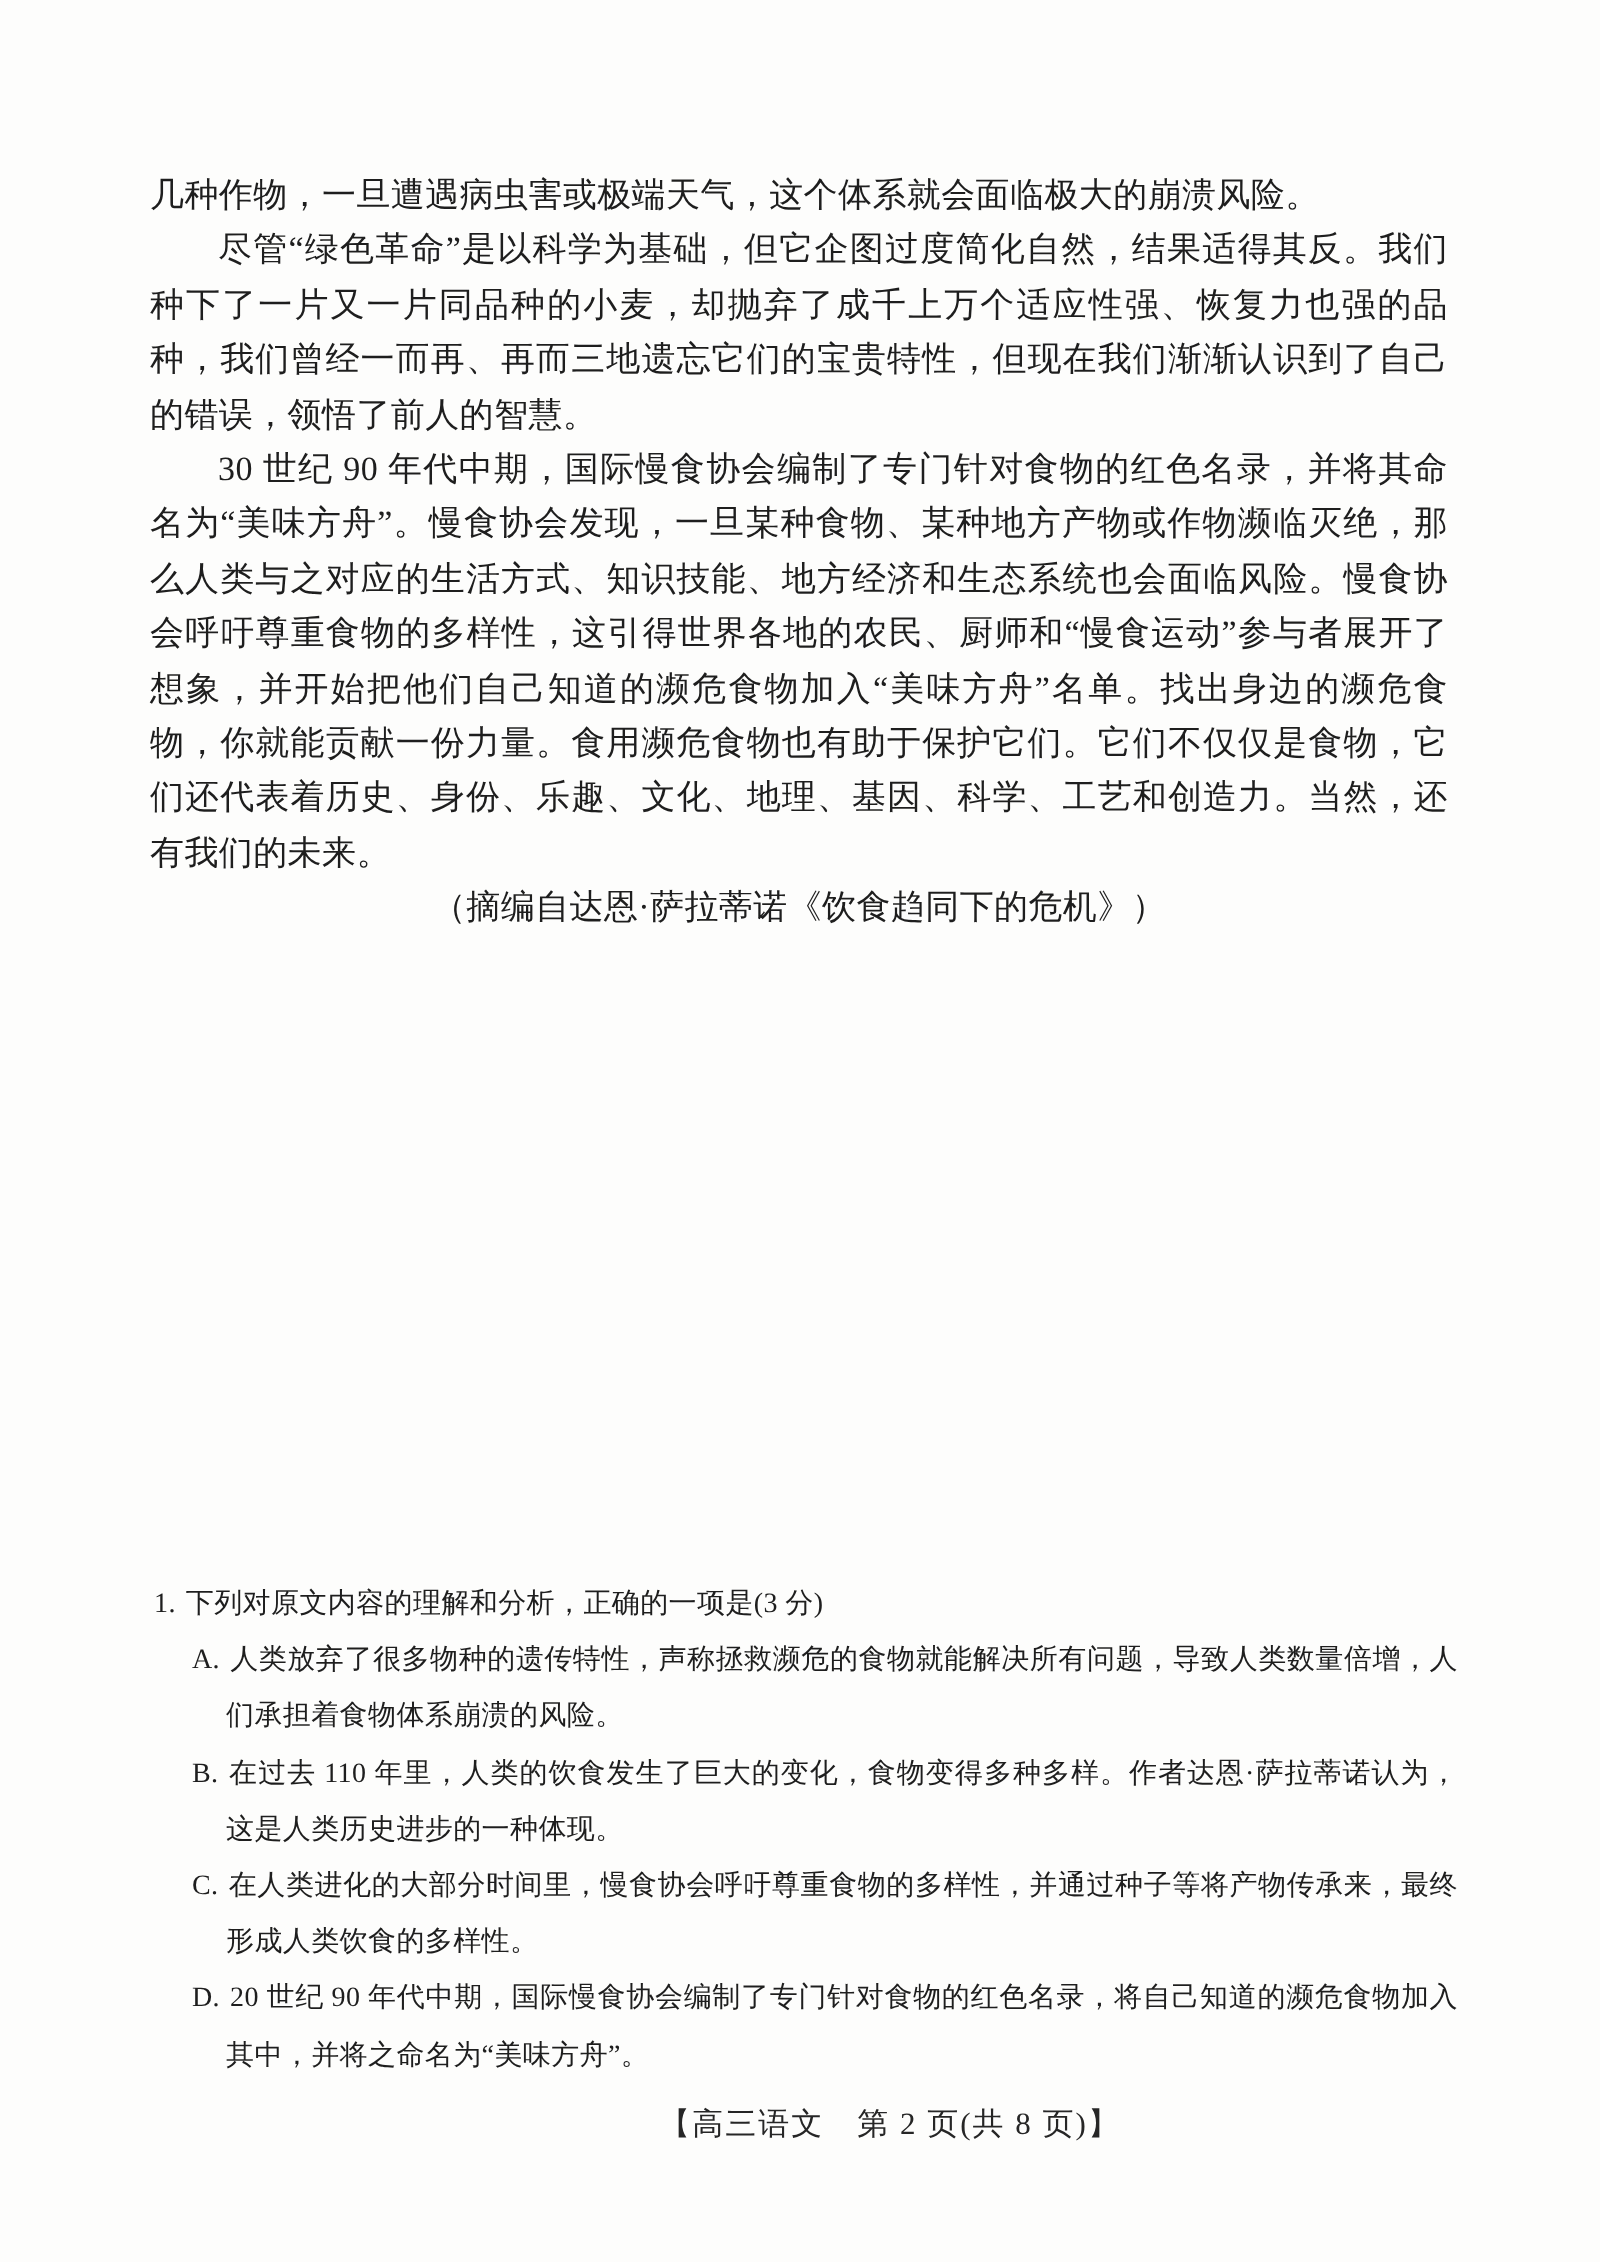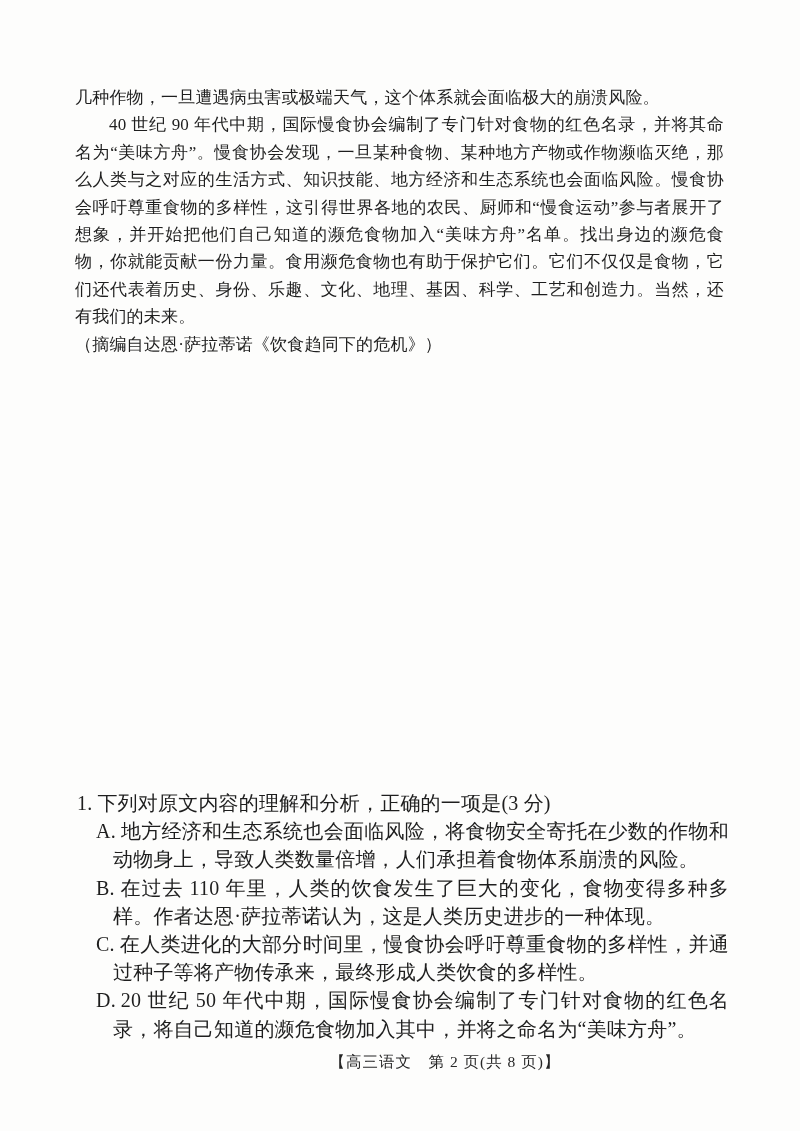--- a/index.html
+++ b/index.html
@@ -21,28 +21,28 @@
     font-size: 17px;
     line-height: 27.4px;
     text-align: justify;
     letter-spacing: 0.2px;
     font-family: Liberation Serif, serif;
   }
   .para { margin: 0; }
   .ind { text-indent: 2em; }
   .attribution {
     margin: 0;
-    text-align: left;
+    text-align: center;
   }
   .question {
     position: absolute;
     left: 77px;
     top: 789px;
     width: 652px;
-    font-size: 20px;
+    font-size: 14px;
     line-height: 28.2px;
     text-align: justify;
     letter-spacing: 0.2px;
   }
   .stem { margin: 0; }
   .qnum { margin-right: 5px; }
   .option {
     margin: 0;
     padding-left: 36px;
     text-indent: -17px;
@@ -60,31 +60,32 @@
     padding-left: 45px;
   }
 </style>
 </head>
 <body>
 
 <div class="page">
 
   <div class="article">
     <p class="para">几种作物，一旦遭遇病虫害或极端天气，这个体系就会面临极大的崩溃风险。</p>
-    <p class="para ind">40 世纪 90 年代中期，国际慢食协会编制了专门针对食物的红色名录，并将其命名为“美味方舟”。慢食协会发现，一旦某种食物、某种地方产物或作物濒临灭绝，那么人类与之对应的生活方式、知识技能、地方经济和生态系统也会面临风险。慢食协会呼吁尊重食物的多样性，这引得世界各地的农民、厨师和“慢食运动”参与者展开了想象，并开始把他们自己知道的濒危食物加入“美味方舟”名单。找出身边的濒危食物，你就能贡献一份力量。食用濒危食物也有助于保护它们。它们不仅仅是食物，它们还代表着历史、身份、乐趣、文化、地理、基因、科学、工艺和创造力。当然，还有我们的未来。</p>
+    <p class="para ind">尽管“绿色革命”是以科学为基础，但它企图过度简化自然，结果适得其反。我们种下了一片又一片同品种的小麦，却抛弃了成千上万个适应性强、恢复力也强的品种，我们曾经一而再、再而三地遗忘它们的宝贵特性，但现在我们渐渐认识到了自己的错误，领悟了前人的智慧。</p>
+    <p class="para ind">30 世纪 90 年代中期，国际慢食协会编制了专门针对食物的红色名录，并将其命名为“美味方舟”。慢食协会发现，一旦某种食物、某种地方产物或作物濒临灭绝，那么人类与之对应的生活方式、知识技能、地方经济和生态系统也会面临风险。慢食协会呼吁尊重食物的多样性，这引得世界各地的农民、厨师和“慢食运动”参与者展开了想象，并开始把他们自己知道的濒危食物加入“美味方舟”名单。找出身边的濒危食物，你就能贡献一份力量。食用濒危食物也有助于保护它们。它们不仅仅是食物，它们还代表着历史、身份、乐趣、文化、地理、基因、科学、工艺和创造力。当然，还有我们的未来。</p>
     <p class="attribution">（摘编自达恩·萨拉蒂诺《饮食趋同下的危机》）</p>
   </div>
 
   <div class="question">
     <p class="stem"><span class="qnum">1.</span><span>下列对原文内容的理解和分析，正确的一项是(3 分)</span></p>
 
-    <p class="option"><span class="opt-label">A.</span><span>地方经济和生态系统也会面临风险，将食物安全寄托在少数的作物和动物身上，导致人类数量倍增，人们承担着食物体系崩溃的风险。</span></p>
+    <p class="option"><span class="opt-label">A.</span><span>人类放弃了很多物种的遗传特性，声称拯救濒危的食物就能解决所有问题，导致人类数量倍增，人们承担着食物体系崩溃的风险。</span></p>
 
     <p class="option"><span class="opt-label">B.</span><span>在过去 110 年里，人类的饮食发生了巨大的变化，食物变得多种多样。作者达恩·萨拉蒂诺认为，这是人类历史进步的一种体现。</span></p>
 
     <p class="option"><span class="opt-label">C.</span><span>在人类进化的大部分时间里，慢食协会呼吁尊重食物的多样性，并通过种子等将产物传承来，最终形成人类饮食的多样性。</span></p>
 
-    <p class="option"><span class="opt-label">D.</span><span>20 世纪 50 年代中期，国际慢食协会编制了专门针对食物的红色名录，将自己知道的濒危食物加入其中，并将之命名为“美味方舟”。</span></p>
+    <p class="option"><span class="opt-label">D.</span><span>20 世纪 90 年代中期，国际慢食协会编制了专门针对食物的红色名录，将自己知道的濒危食物加入其中，并将之命名为“美味方舟”。</span></p>
   </div>
 
   <div class="footer">【高三语文　第 2 页(共 8 页)】</div>
 
 </div>
 
 </body></html>

